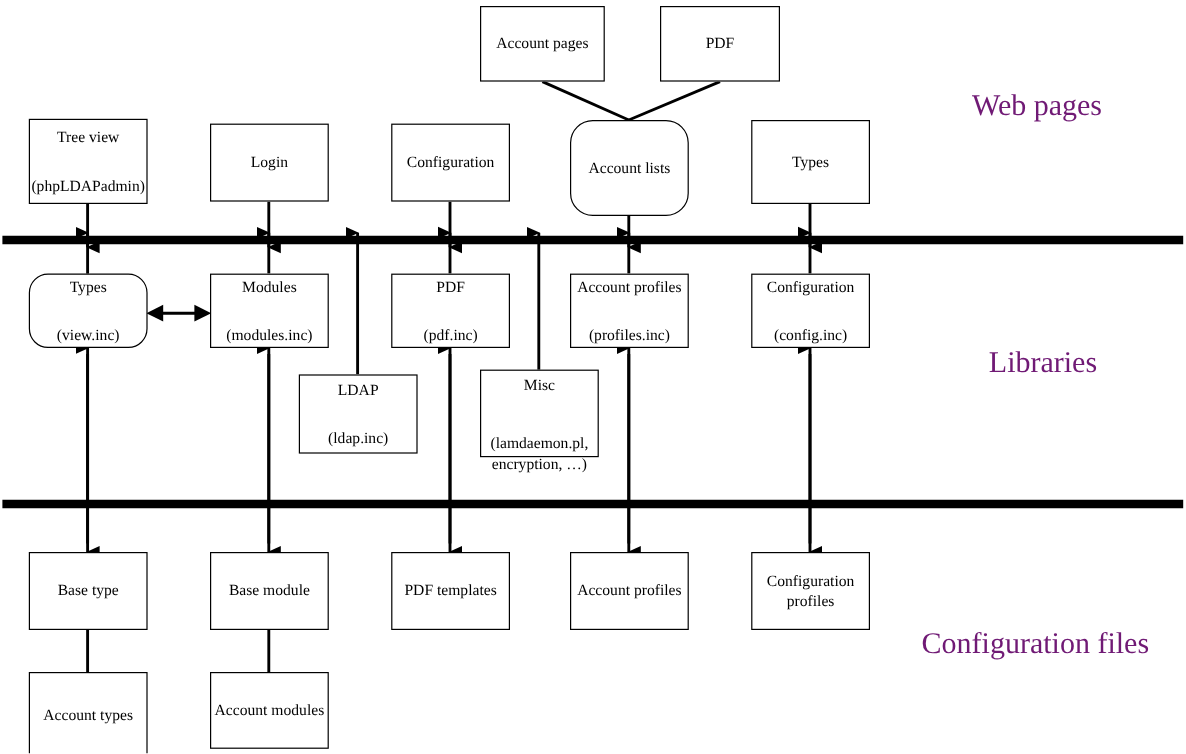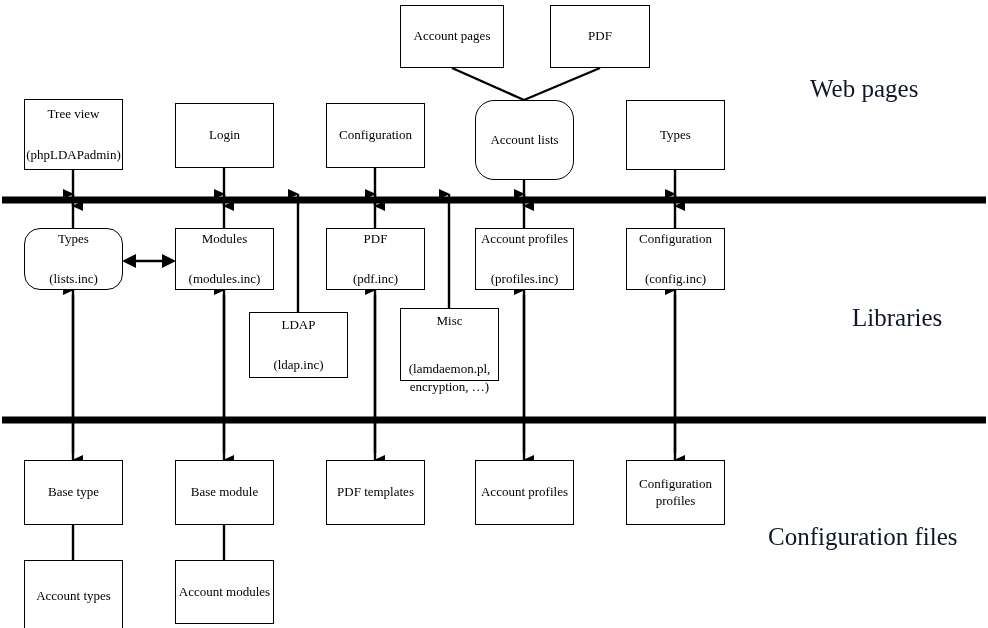--- a/index.html
+++ b/index.html
@@ -43,21 +43,21 @@
   }
   .node .line1 { display: block; }
   .node .line2 { display: block; margin-top: 24px; }
   .node.tight .line2 { margin-top: 0px; }
   .node.two-line-tight .line1 { margin-bottom: 16px; }
   .tier-label {
     position: absolute;
     font-size: 25px;
     line-height: 1;
     white-space: nowrap;
-    color: #0f172a;
+    color: #701a75;
     z-index: 6;
   }
 </style>
 </head>
 <body>
 
 <div id="canvas">
 
   <svg class="layer" viewBox="0 0 988 628" xmlns="http://www.w3.org/2000/svg">
     <defs>
@@ -150,21 +150,21 @@
 
     <g>
       <line x1="2" y1="200" x2="986" y2="200" stroke="#000000" stroke-width="7"></line>
     </g>
     <g>
       <line x1="2" y1="420" x2="986" y2="420" stroke="#000000" stroke-width="7"></line>
     </g>
   </svg>
 
   <div class="tier-label" style="left:810px; top:76px;">Web pages</div>
-  <div class="tier-label" style="left:824px; top:305px;margin-left:28px;">Libraries</div>
+  <div class="tier-label" style="left:824px; top:290px;">Libraries</div>
   <div class="tier-label" style="left:768px; top:524px;">Configuration files</div>
 
   <div class="node" style="left:400px; top:5px; width:104px; height:63px;">
     <span class="line1">Account pages</span>
   </div>
 
   <div class="node" style="left:550px; top:5px; width:100px; height:63px;">
     <span class="line1">PDF</span>
   </div>
 
@@ -184,21 +184,21 @@
   <div class="node" style="left:475px; top:100px; width:99px; height:80px;border-radius:19px;">
     <span class="line1">Account lists</span>
   </div>
 
   <div class="node" style="left:626px; top:100px; width:99px; height:70px;">
     <span class="line1">Types</span>
   </div>
 
   <div class="node" style="left:24px; top:228px; width:99px; height:62px;border-radius:16px;">
     <span class="line1">Types</span>
-    <span class="line2">(lists.inc)</span>
+    <span class="line2">(view.inc)</span>
   </div>
 
   <div class="node" style="left:175px; top:228px; width:99px; height:62px;">
     <span class="line1">Modules</span>
     <span class="line2">(modules.inc)</span>
   </div>
 
   <div class="node" style="left:326px; top:228px; width:99px; height:62px;">
     <span class="line1">PDF</span>
     <span class="line2">(pdf.inc)</span>

